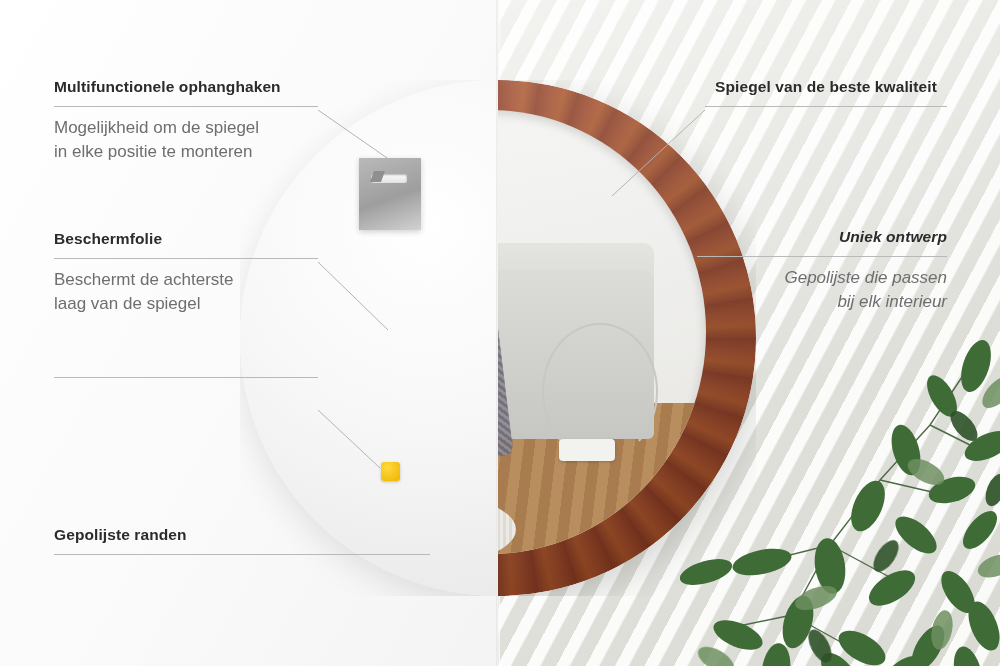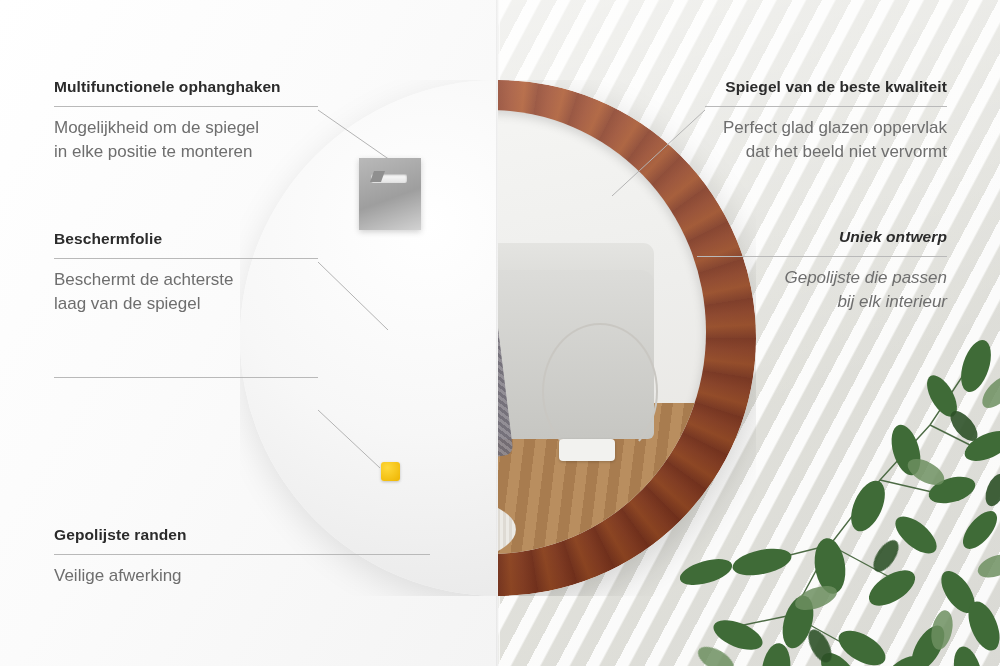--- a/index.html
+++ b/index.html
@@ -215,28 +215,25 @@
 laag van de spiegel</p>
   </div>
 
   <div class="callout c-left" style="left:54px;top:377px;width:264px;">
     <div class="rule"></div>
   </div>
 
   <div class="callout c-left" style="left:54px;top:526px;width:376px;">
     <h3>Gepolijste randen</h3>
     <div class="rule"></div>
-    <p>Veilige afwerking</p>
-  </div>
-
-  <div class="callout c-right" style="left:705px;top:78px;width:242px;">
+  </div>
+
+  <div class="callout c-right" style="left:705px;top:78px;width:242px;text-align:center;">
     <h3>Spiegel van de beste kwaliteit</h3>
     <div class="rule"></div>
-    <p>Perfect glad glazen oppervlak
-dat het beeld niet vervormt</p>
   </div>
 
   <div class="callout c-right" style="left:697px;top:228px;width:250px;font-style:italic;">
     <h3>Uniek ontwerp</h3>
     <div class="rule"></div>
     <p>Gepolijste die passen
 bij elk interieur</p>
   </div>
 
 </div>

